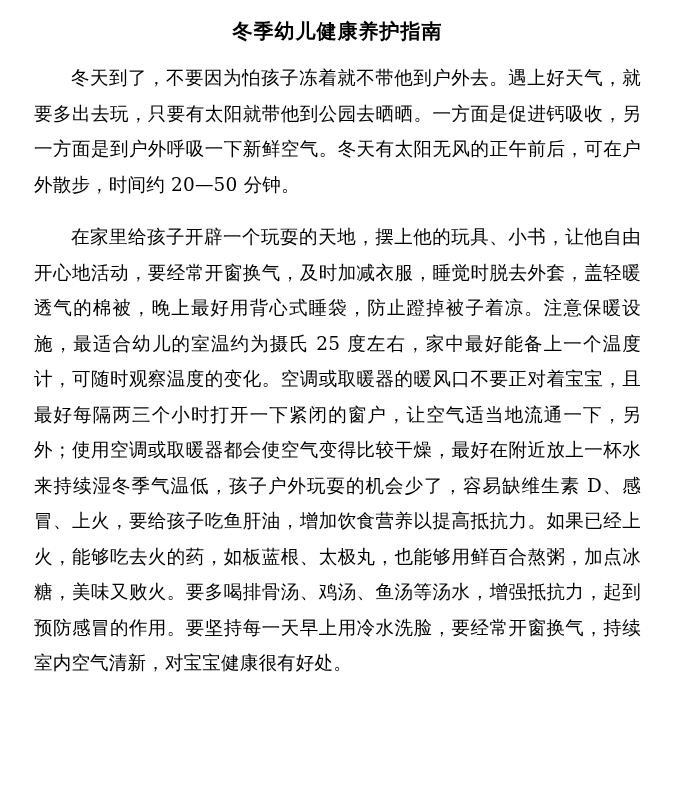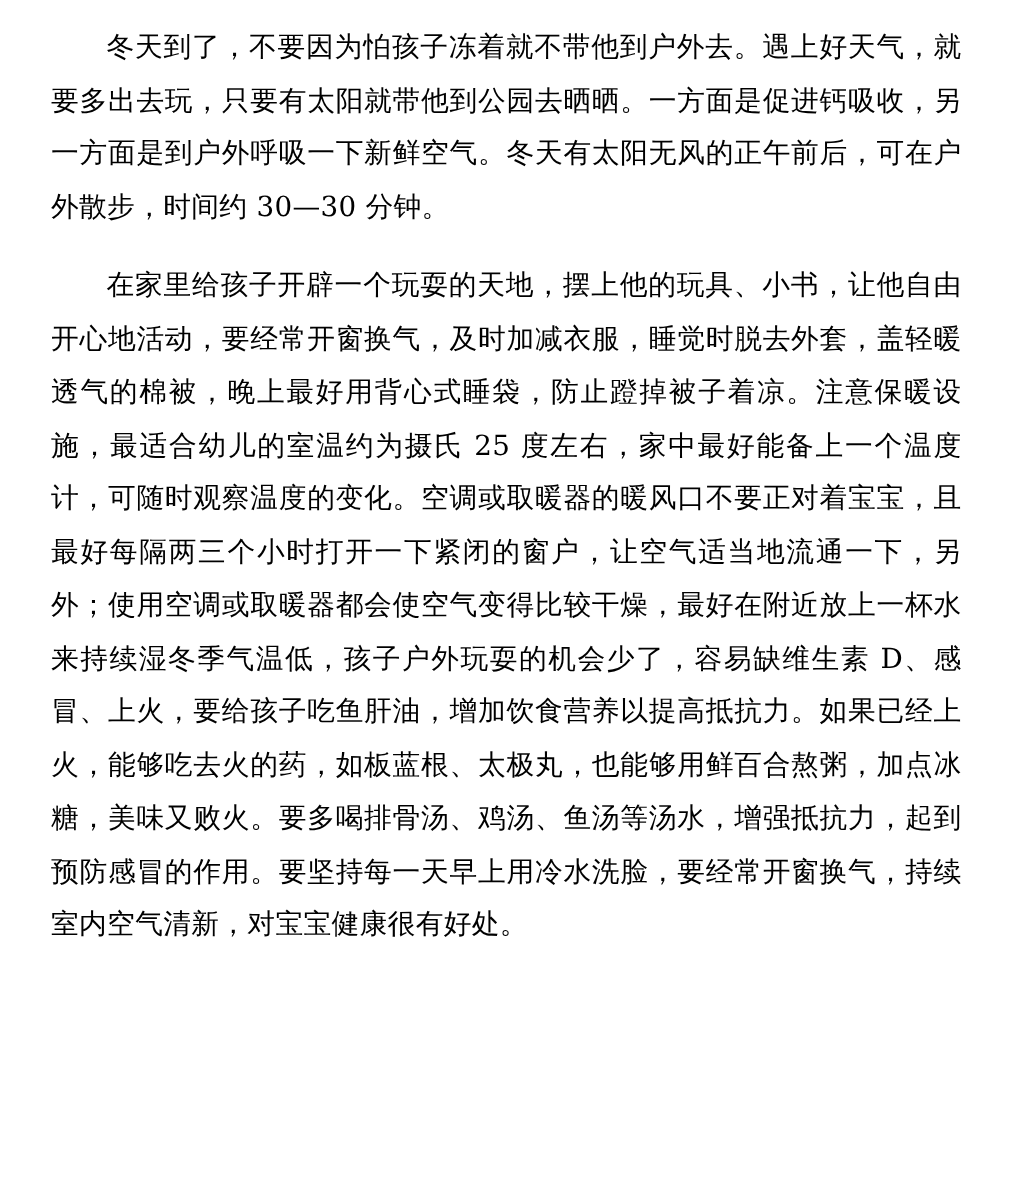--- a/index.html
+++ b/index.html
@@ -40,15 +40,16 @@
     letter-spacing: 0.2px;
   }
   .para + .para {
     margin-top: 17px;
   }
 </style>
 </head>
 <body>
 
 <div class="page">
-  <p class="para">冬天到了，不要因为怕孩子冻着就不带他到户外去。遇上好天气，就要多出去玩，只要有太阳就带他到公园去晒晒。一方面是促进钙吸收，另一方面是到户外呼吸一下新鲜空气。冬天有太阳无风的正午前后，可在户外散步，时间约 30—30 分钟。</p>
+  <h1 class="doc-title">冬季幼儿健康养护指南</h1>
+  <p class="para">冬天到了，不要因为怕孩子冻着就不带他到户外去。遇上好天气，就要多出去玩，只要有太阳就带他到公园去晒晒。一方面是促进钙吸收，另一方面是到户外呼吸一下新鲜空气。冬天有太阳无风的正午前后，可在户外散步，时间约 20—50 分钟。</p>
   <p class="para">在家里给孩子开辟一个玩耍的天地，摆上他的玩具、小书，让他自由开心地活动，要经常开窗换气，及时加减衣服，睡觉时脱去外套，盖轻暖透气的棉被，晚上最好用背心式睡袋，防止蹬掉被子着凉。注意保暖设施，最适合幼儿的室温约为摄氏 25 度左右，家中最好能备上一个温度计，可随时观察温度的变化。空调或取暖器的暖风口不要正对着宝宝，且最好每隔两三个小时打开一下紧闭的窗户，让空气适当地流通一下，另外；使用空调或取暖器都会使空气变得比较干燥，最好在附近放上一杯水来持续湿冬季气温低，孩子户外玩耍的机会少了，容易缺维生素 D、感冒、上火，要给孩子吃鱼肝油，增加饮食营养以提高抵抗力。如果已经上火，能够吃去火的药，如板蓝根、太极丸，也能够用鲜百合熬粥，加点冰糖，美味又败火。要多喝排骨汤、鸡汤、鱼汤等汤水，增强抵抗力，起到预防感冒的作用。要坚持每一天早上用冷水洗脸，要经常开窗换气，持续室内空气清新，对宝宝健康很有好处。</p>
 </div>
 
 </body></html>

